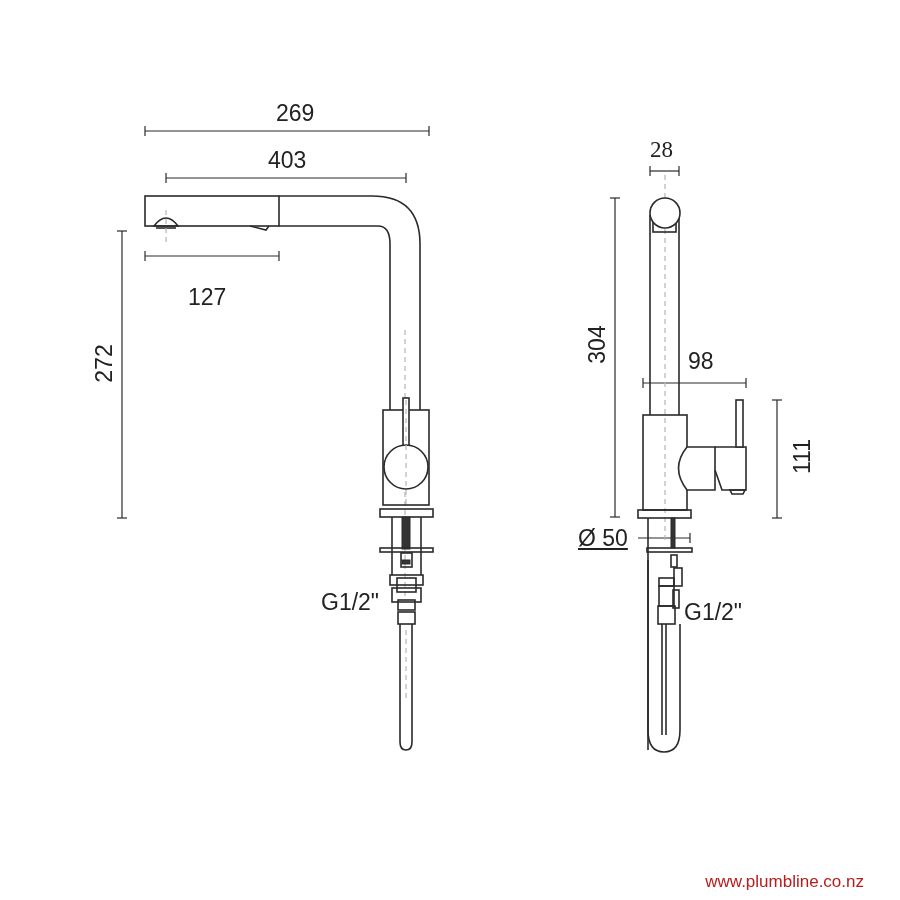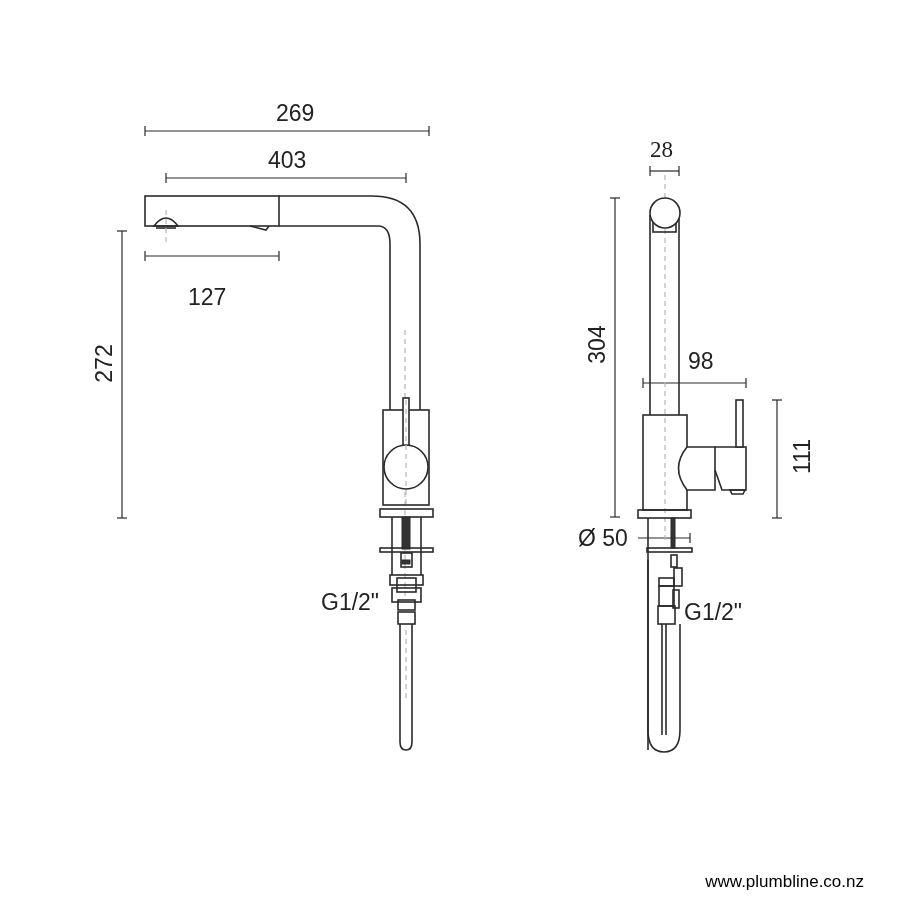--- a/index.html
+++ b/index.html
@@ -1,20 +1,20 @@
 <!DOCTYPE html>
 <html><head>
   <meta charset="utf-8">
   <style>
     html, body { margin: 0; padding: 0; background: #ffffff; }
     body { width: 900px; height: 900px; position: relative; overflow: hidden; font-family: "Liberation Sans", sans-serif; }
     #drawing { position: absolute; left: 0; top: 0; width: 900px; height: 900px; }
     .dim-label { position: absolute; font-family: "Liberation Sans", sans-serif; font-size: 23px; color: #222222; line-height: 1; white-space: nowrap; }
     .dim-label.vertical { transform-origin: center center; transform: rotate(-90deg); }
-    .footer-url { position: absolute; right: 36px; top: 872px; font-size: 17px; color: #000000; font-family: "Liberation Sans", sans-serif; }
+    .footer-url { position: absolute; right: 36px; top: 872px; font-size: 17px; color: #b91c1c; font-family: "Liberation Sans", sans-serif; }
     svg .ln { stroke: #2a2a2a; stroke-width: 1.6; fill: none; }
     svg .th { stroke: #2a2a2a; stroke-width: 1.2; fill: none; }
     svg .cl { stroke: #b5b5b5; stroke-width: 1.2; fill: none; stroke-dasharray: 5 4; }
     svg .fillw { fill: #ffffff; stroke: #2a2a2a; stroke-width: 1.6; }
     svg .dark { fill: #333333; stroke: #2a2a2a; stroke-width: 1; }
   </style>
 </head>
 <body>
 
 <svg id="drawing" viewBox="0 0 900 900" xmlns="http://www.w3.org/2000/svg">
@@ -158,16 +158,16 @@
 <div class="dim-label" style="left:276px; top:102px;">269</div>
 <div class="dim-label" style="left:268px; top:149px;">403</div>
 <div class="dim-label" style="left:188px; top:266px;margin-top:20px;">127</div>
 <div class="dim-label vertical" style="left:85px; top:352px;">272</div>
 <div class="dim-label" style="left:321px; top:591px;">G1/2"</div>
 
 <div class="dim-label" style="left:650px; top:138px;font-family:Liberation Serif, serif;">28</div>
 <div class="dim-label vertical" style="left:578px; top:333px;">304</div>
 <div class="dim-label" style="left:644px; top:350px;margin-left:44px;">98</div>
 <div class="dim-label vertical" style="left:785px; top:445px;">111</div>
-<div class="dim-label" style="left:578px; top:527px;">Ø 50</div>
+<div class="dim-label" style="left:578px; top:527px;text-decoration:underline;">Ø 50</div>
 <div class="dim-label" style="left:684px; top:601px;">G1/2"</div>
 
 <div class="footer-url">www.plumbline.co.nz</div>
 
 </body></html>

